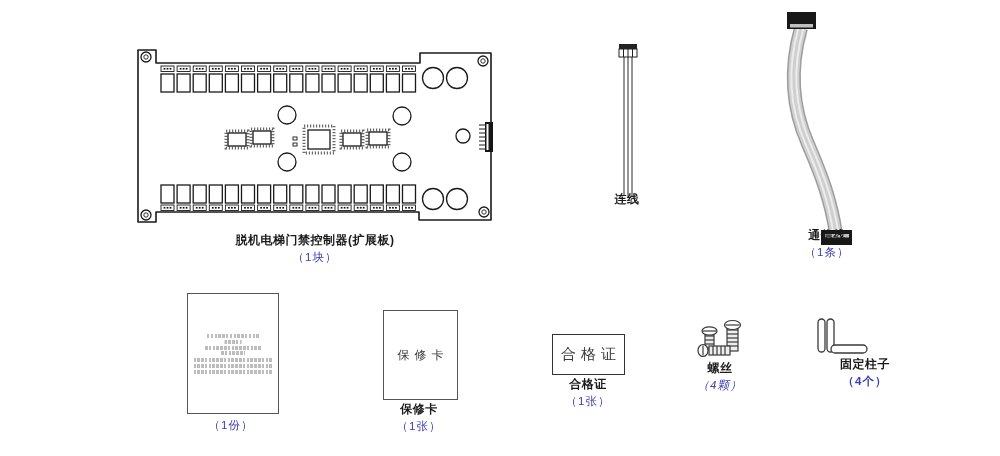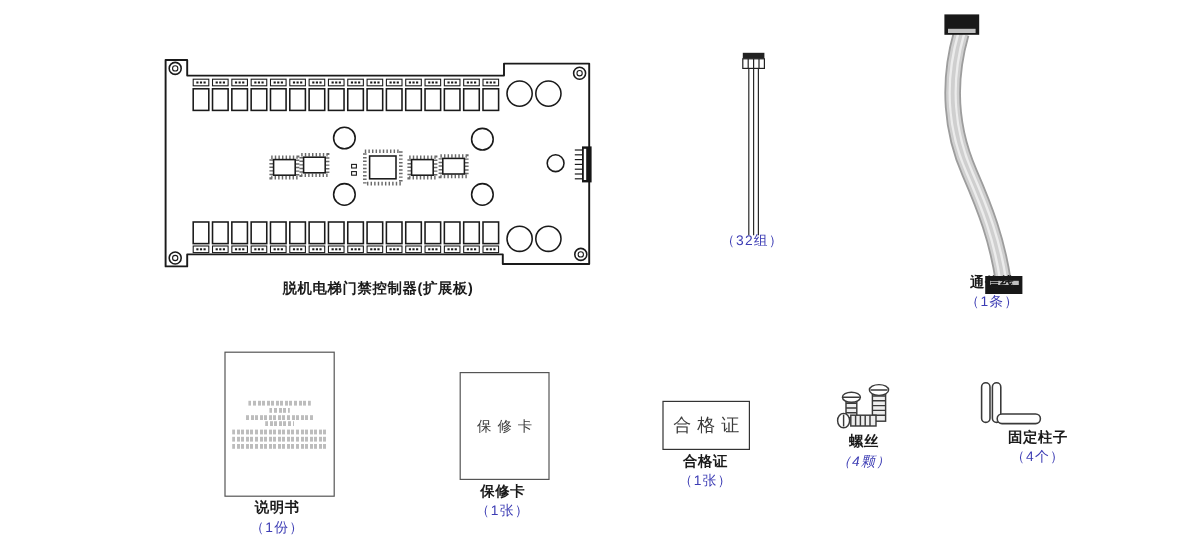--- a/index.html
+++ b/index.html
@@ -120,35 +120,36 @@
     <line x1="344" y1="96" x2="350" y2="96" stroke="#1a1a1a" stroke-width="1"></line>
     <line x1="344" y1="100" x2="350" y2="100" stroke="#1a1a1a" stroke-width="1"></line>
     <line x1="344" y1="104" x2="350" y2="104" stroke="#1a1a1a" stroke-width="1"></line>
     <rect x="350" y="77" width="8" height="30" fill="#161616"></rect>
     <rect x="351.5" y="79" width="2" height="26" fill="#ffffff"></rect>
   </g>
 </svg>
 
 <div class="label" style="left:165px;top:233px;width:300px;">
   <div class="name">脱机电梯门禁控制器(扩展板)</div>
+  <div class="qty" style="color: rgb(60, 60, 180);">（1块）</div>
 </div>
 
 <svg class="abs" style="left:606px;top:40px;" width="44" height="165" viewBox="0 0 44 165">
   <line x1="18" y1="16" x2="18" y2="156" stroke="#2a2a2a" stroke-width="1"></line>
   <line x1="22" y1="16" x2="22" y2="156" stroke="#2a2a2a" stroke-width="1"></line>
   <line x1="26" y1="16" x2="26" y2="156" stroke="#2a2a2a" stroke-width="1"></line>
   <rect x="13" y="4" width="18" height="5" fill="#222222"></rect>
   <rect x="13" y="9" width="18" height="8" fill="#ffffff" stroke="#222222" stroke-width="1"></rect>
   <line x1="17.5" y1="9" x2="17.5" y2="17" stroke="#222222" stroke-width="1"></line>
   <line x1="22" y1="9" x2="22" y2="17" stroke="#222222" stroke-width="1"></line>
   <line x1="26.5" y1="9" x2="26.5" y2="17" stroke="#222222" stroke-width="1"></line>
 </svg>
 
 <div class="label" style="left:557px;top:192px;width:140px;">
-  <div class="qty" style="color: rgb(60, 60, 180);">（32组）</div>
+  <div class="name">连线</div>
 </div>
 
 <svg class="abs" style="left:775px;top:8px;" width="90" height="240" viewBox="0 0 90 240">
   <path d="M 26 20 C 14 62, 18 102, 33 136 C 46 166, 56 192, 61 226" fill="none" stroke="#9d9d9d" stroke-width="14"></path>
   <path d="M 26 20 C 14 62, 18 102, 33 136 C 46 166, 56 192, 61 226" fill="none" stroke="#cfcfcf" stroke-width="11"></path>
   <path d="M 26 20 C 14 62, 18 102, 33 136 C 46 166, 56 192, 61 226" fill="none" stroke="#ececec" stroke-width="2" transform="translate(-2.5,0)"></path>
   <path d="M 26 20 C 14 62, 18 102, 33 136 C 46 166, 56 192, 61 226" fill="none" stroke="#ececec" stroke-width="2" transform="translate(2.5,0)"></path>
   <rect x="12" y="4" width="29" height="17" fill="#181818"></rect>
   <rect x="15" y="16" width="23" height="3.5" fill="#c0c0c0"></rect>
   <rect x="46" y="222" width="31" height="15" fill="#181818"></rect>
@@ -164,21 +165,20 @@
   <div class="txtline" style="top:40px;width:52px;"></div>
   <div class="txtline" style="top:46px;width:17px;"></div>
   <div class="txtline" style="top:52px;width:56px;"></div>
   <div class="txtline" style="top:57px;width:24px;"></div>
   <div class="txtline" style="top:64px;width:79px;"></div>
   <div class="txtline" style="top:70px;width:79px;"></div>
   <div class="txtline" style="top:76px;width:79px;"></div>
 </div>
 
 <div class="label" style="left:161px;top:416px;width:140px;">
-  <div class="name">说明书</div>
   <div class="qty" style="color: rgb(60, 60, 180); text-align: center;">（1份）</div>
 </div>
 
 <div class="page" style="left:383px;top:310px;width:73px;height:88px;">
   <div class="cardtext" style="font-size:12px;letter-spacing:5px;text-indent:5px;">保修卡</div>
 </div>
 
 <div class="label" style="left:349px;top:402px;width:140px;">
   <div class="name">保修卡</div>
   <div class="qty" style="color: rgb(60, 60, 180);">（1张）</div>
@@ -230,14 +230,14 @@
 <svg class="abs" style="left:812px;top:317px;" width="58" height="40" viewBox="0 0 58 40">
   <g stroke="#3a3a3a" fill="#ffffff" stroke-width="1.3">
     <rect x="6" y="2" width="7" height="33" rx="3.5"></rect>
     <rect x="15" y="2" width="7" height="33" rx="3.5"></rect>
     <rect x="19" y="28" width="36" height="8" rx="4"></rect>
   </g>
 </svg>
 
 <div class="label" style="left:795px;top:357px;width:140px;">
   <div class="name">固定柱子</div>
-  <div class="qty" style="color: rgb(60, 60, 180);">（4个）</div>
+  <div class="qty" style="color: rgb(60, 60, 180); font-weight: bold;">（4个）</div>
 </div>
 
 </body></html>

